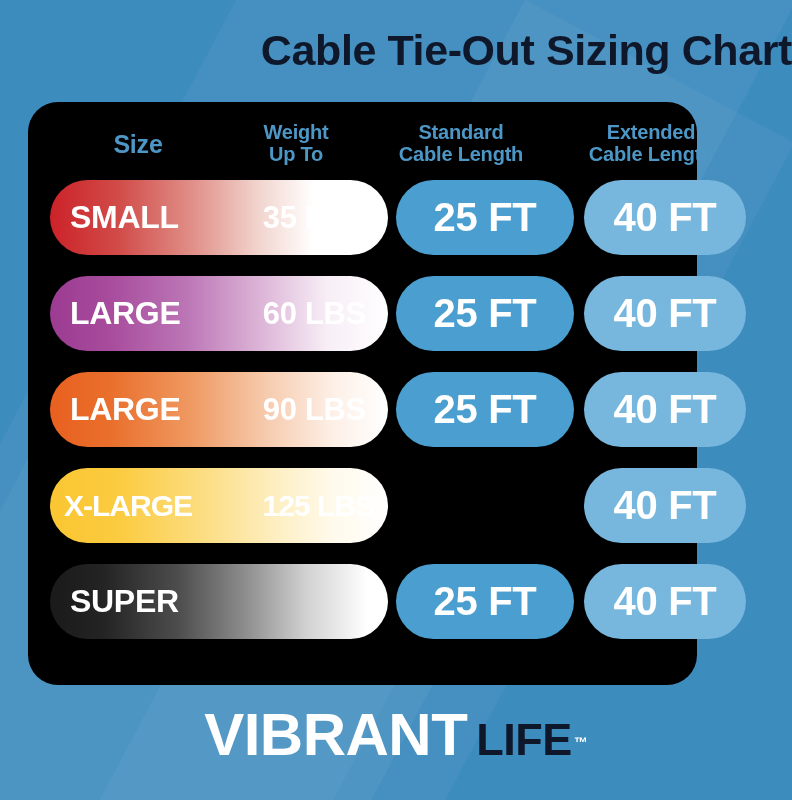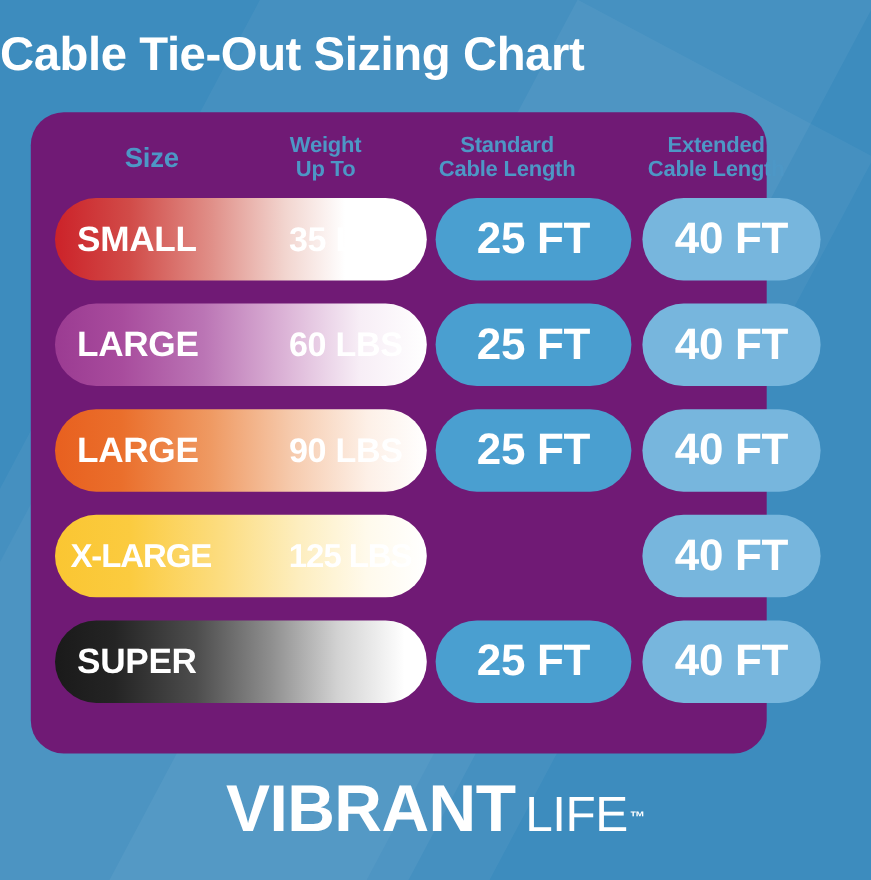--- a/index.html
+++ b/index.html
@@ -53,35 +53,35 @@
     background: rgba(255,255,255,0.04);
     transform: rotate(28deg);
     transform-origin: bottom left;
   }
 
   .title {
     position: absolute;
     top: 26px;
     left: 0;
     width: 792px;
-    text-align: left;
-    color: #ffffff;
+    text-align: right;
+    color: #0f172a;
     font-size: 43px;
     font-weight: bold;
     letter-spacing: -0.4px;
     white-space: nowrap;
   }
 
   .panel {
     position: absolute;
     left: 28px;
     top: 102px;
     width: 669px;
     height: 583px;
-    background: #701a75;
+    background: #000000;
     border-radius: 30px;
   }
 
   .header-row {
     position: absolute;
     left: 0;
     top: 14px;
     width: 736px;
     height: 62px;
   }
@@ -195,23 +195,23 @@
     text-align: center;
     white-space: nowrap;
   }
   .logo .brand {
     color: #ffffff;
     font-size: 60px;
     font-weight: bold;
     letter-spacing: -0.5px;
   }
   .logo .product {
-    color: #ffffff;
+    color: #0f172a;
     font-size: 45px;
-    font-weight: normal;
+    font-weight: bold;
     letter-spacing: -0.5px;
     margin-left: 9px;
   }
   .logo .tm {
     color: #ffffff;
     font-size: 14px;
     font-weight: bold;
     vertical-align: 8px;
     margin-left: 2px;
   }

